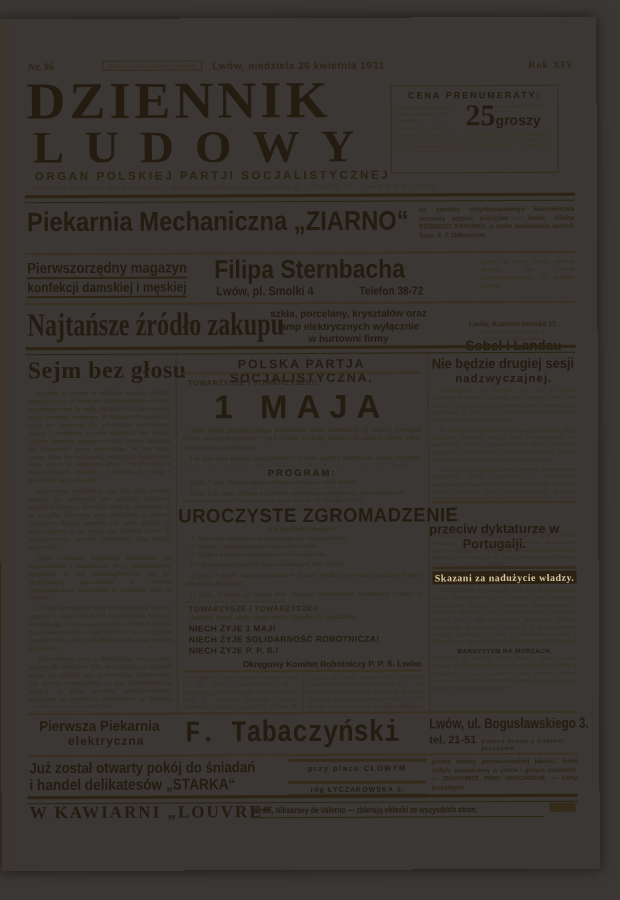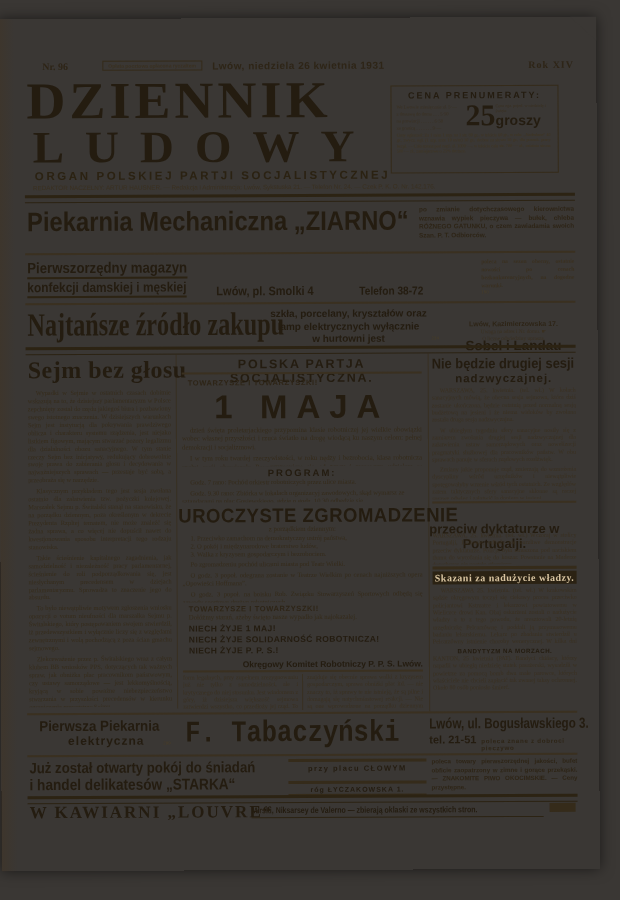--- a/index.html
+++ b/index.html
@@ -35,21 +35,21 @@
   .undl{border-bottom:2px solid #2c2313;padding-bottom:1px;}
   .box{border:1.5px solid #352b1a;}
   .invbar{background:#2b2213;color:#d8c4a1;}
 </style>
 </head>
 <body>
 
 <div id="paper">
   <div class="fold"></div>
 
-  <div class="c b serif" style="left:44px;top:42px;font-size:10px;">Nr. 96</div>
+  <div class="c b serif" style="left:30px;top:42px;font-size:10px;">Nr. 96</div>
   <div class="c box sans" style="left:104px;top:42px;padding:1px 5px;font-size:5px;font-weight:bold;color:#3a3020;">Opłata pocztowa opłacona ryczałtem</div>
   <div class="c b sans ctr" style="left:150px;top:42px;width:300px;font-size:10px;letter-spacing:.5px;">Lwów, niedziela 26 kwietnia 1931</div>
   <div class="c b serif" style="left:530px;top:42px;font-size:10px;letter-spacing:1px;">Rok XIV</div>
 
   <div class="c b serif" style="left:28px;top:56px;font-size:54px;letter-spacing:4px;line-height:1;color:#241c10;transform:scaleY(.96);transform-origin:left top;">DZIENNIK</div>
   <div class="c b serif" style="left:34px;top:106px;font-size:47px;letter-spacing:21px;line-height:1;color:#241c10;transform:scaleY(.96);transform-origin:left top;">LUDOWY</div>
   <div class="c b sans" style="left:36px;top:151px;font-size:11.5px;letter-spacing:2.6px;color:#2b2212;">ORGAN POLSKIEJ PARTJI SOCJALISTYCZNEJ</div>
   <div class="c sans" style="left:34px;top:165px;width:540px;font-size:6.3px;color:#3a3020;">REDAKTOR NACZELNY: ARTUR HAUSNER. — Redakcja i Administracja: Lwów, Sykstuska 21. — Telefon Nr. 24. — Czek P. K. O. Nr. 142.176.</div>
 
   <div class="c box" style="left:392px;top:68px;width:166px;height:86px;">
@@ -67,31 +67,32 @@
   </div>
 
   <div class="c rule-d" style="left:26px;top:176px;width:550px;"></div>
 
   <div class="c b sans" style="left:28px;top:188px;font-size:27px;color:#241c10;"><span class="cond">Piekarnia Mechaniczna „ZIARNO“</span></div>
   <div class="c b sans just" style="left:420px;top:188px;width:155px;height:44px;font-size:6.4px;line-height:1.35;color:#2e2517;overflow:hidden;">po zmianie dotychczasowego kierownictwa wznawia wypiek pieczywa — bułek, chleba RÓŻNEGO GATUNKU, o czem zawiadamia swoich Szan. P. T. Odbiorców.</div>
   <div class="c rule-t" style="left:26px;top:234px;width:550px;"></div>
 
   <div class="c b sans" style="left:28px;top:240px;font-size:15px;color:#241c10;"><span class="cond undl">Pierwszorzędny magazyn</span></div>
   <div class="c b sans" style="left:28px;top:261px;font-size:13.5px;color:#241c10;"><span class="cond undl">konfekcji damskiej i męskiej</span></div>
+  <div class="c b sans" style="left:215px;top:236px;font-size:26px;color:#241c10;"><span class="cond">Filipa Sternbacha</span></div>
   <div class="c b sans" style="left:217px;top:266px;font-size:12.5px;color:#241c10;"><span class="cond">Lwów, pl. Smolki 4</span></div>
   <div class="c b sans" style="left:360px;top:267px;font-size:11.5px;color:#241c10;text-align:center;"><span class="cond">Telefon 38-72</span></div>
   <div class="c just" style="left:482px;top:240px;width:93px;height:42px;font-size:5.6px;line-height:1.45;font-weight:bold;color:#3a3020;overflow:hidden;">poleca na sezon obecny, ostatnie nowości po cenach bezkonkurencyjnych, na dogodne warunki.</div>
   <div class="c sans" style="left:482px;top:272px;font-size:4.4px;color:#4a3e26;">150</div>
   <div class="c rule-t" style="left:26px;top:284px;width:550px;"></div>
 
   <div class="c b serif" style="left:28px;top:288px;font-size:31px;color:#241c10;"><span class="cond" style="transform:scaleX(.78) scaleY(1.05);">Najtańsze źródło zakupu</span></div>
   <div class="c b sans ctr" style="left:250px;top:290px;width:198px;font-size:10px;line-height:1.25;color:#241c10;">
     <div>szkła, porcelany, kryształów oraz</div>
     <div>lamp elektrycznych wyłącznie</div>
-    <div>w hurtowni jest</div>
+    <div>w hurtowni firmy</div>
   </div>
   <div class="c sans" style="left:432px;top:318px;font-size:4.4px;color:#4a3e26;">234</div>
   <div class="c b sans" style="left:452px;top:289px;width:124px;text-align:center;font-size:13.5px;color:#241c10;margin-top:32px;">Sobel i Landau</div>
   <div class="c b sans ctr" style="left:452px;top:303px;width:124px;font-size:7px;color:#2e2517;">Lwów, Kazimierzowska 17.</div>
   <div class="c ctr" style="left:452px;top:311px;width:124px;font-size:5.3px;color:#3a3020;"><span>Uwaga na adres i Nr. domu.</span> <span>☛</span></div>
   <div class="c ctr" style="left:452px;top:318px;width:124px;font-size:5.3px;color:#3a3020;">O liczne odwiedziny uprasza.</div>
   <div class="c rule-d" style="left:26px;top:328px;width:550px;"></div>
 
   <div class="c vrule" style="left:176px;top:336px;height:354px;"></div>
   <div class="c vrule" style="left:428px;top:336px;height:358px;"></div>

